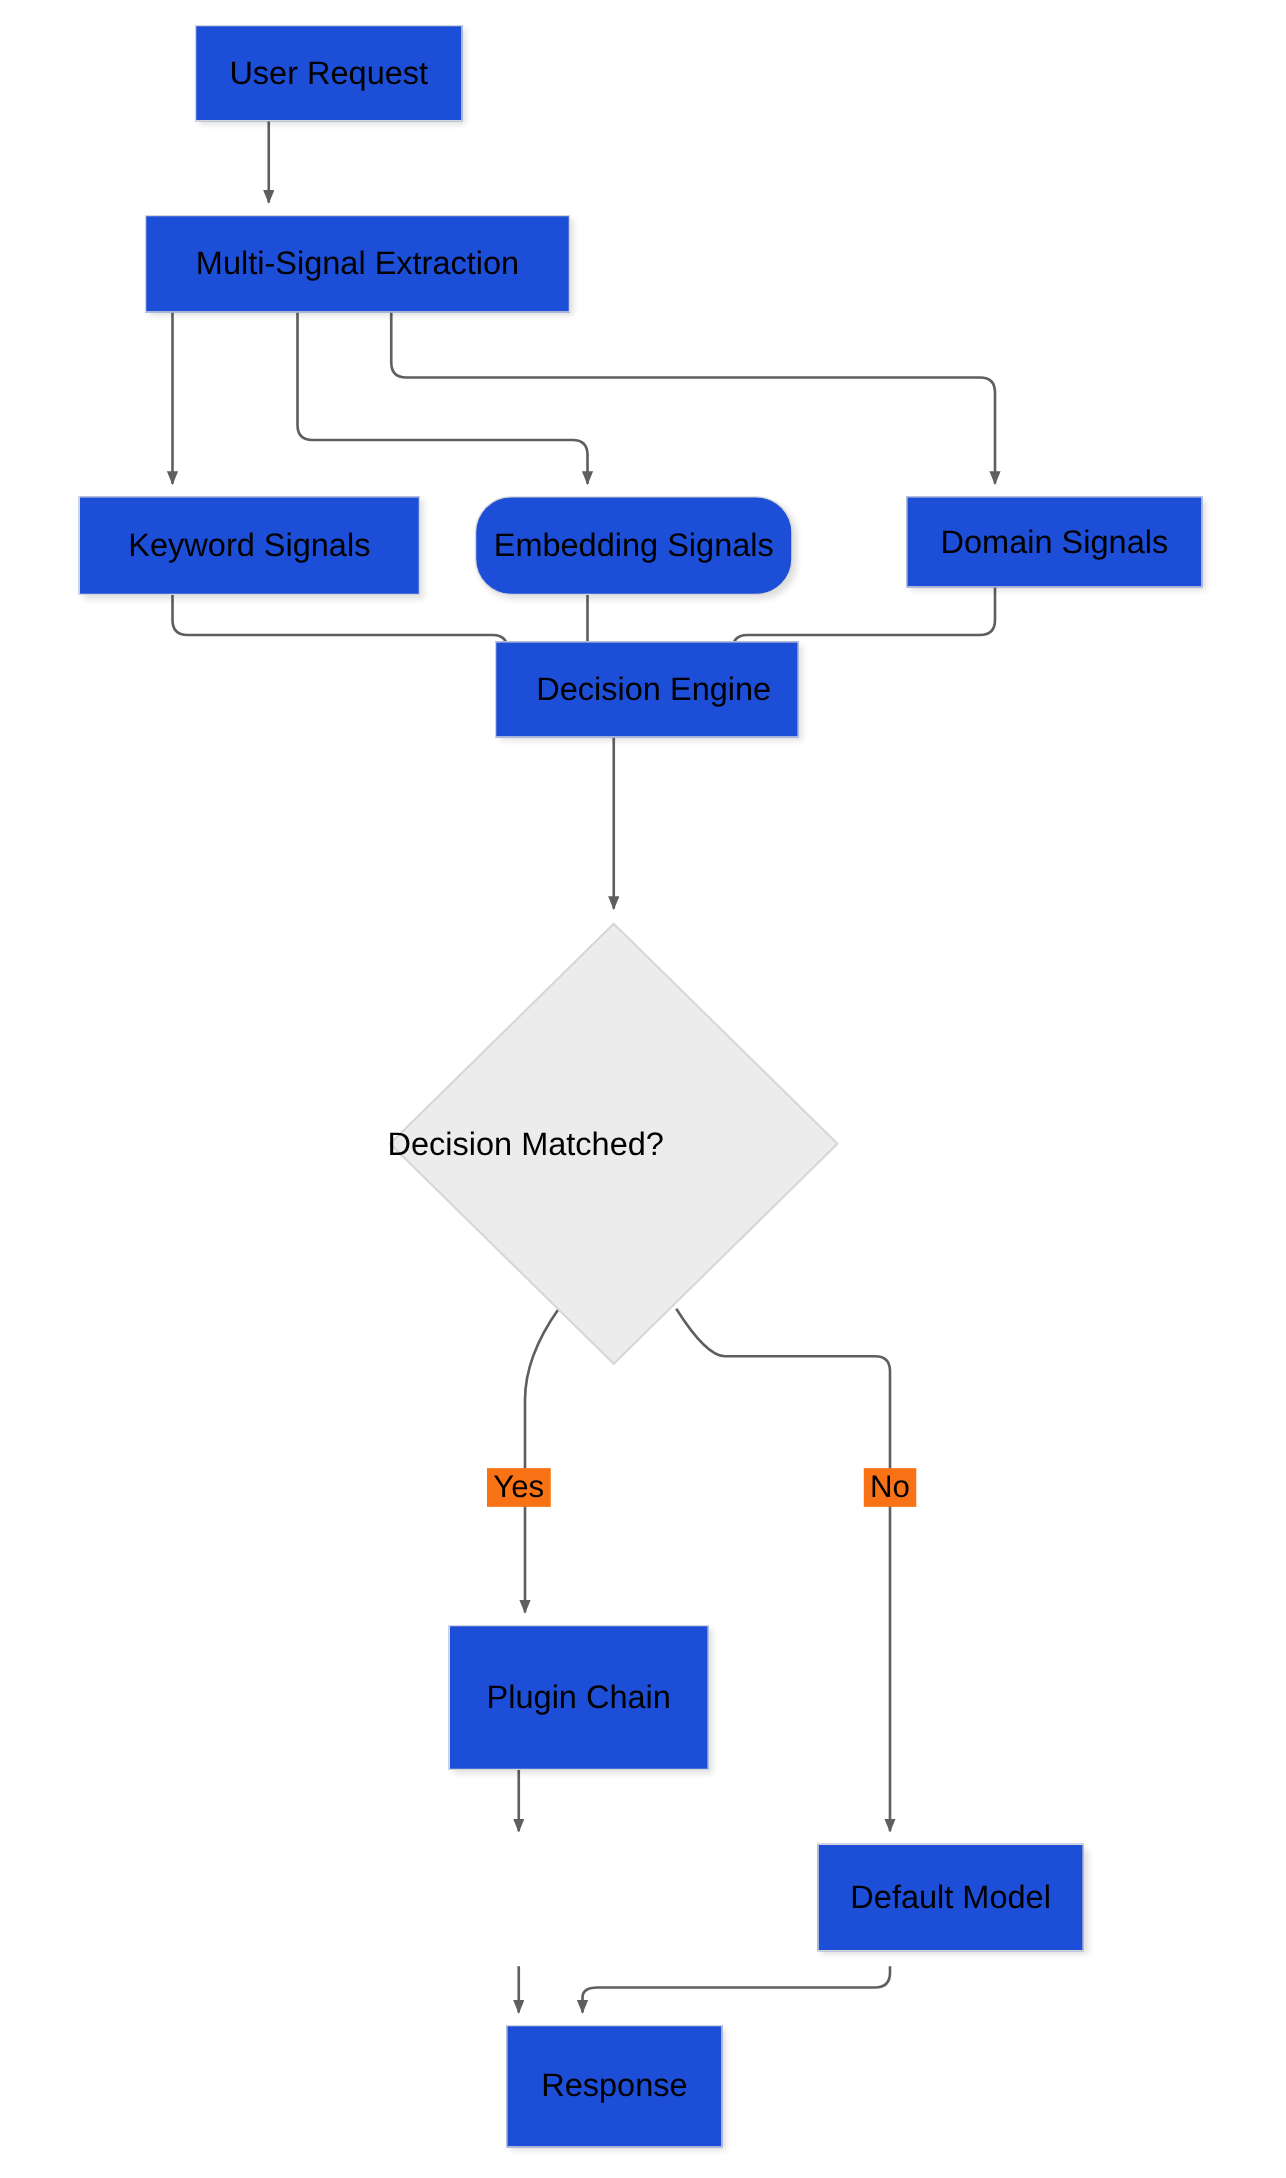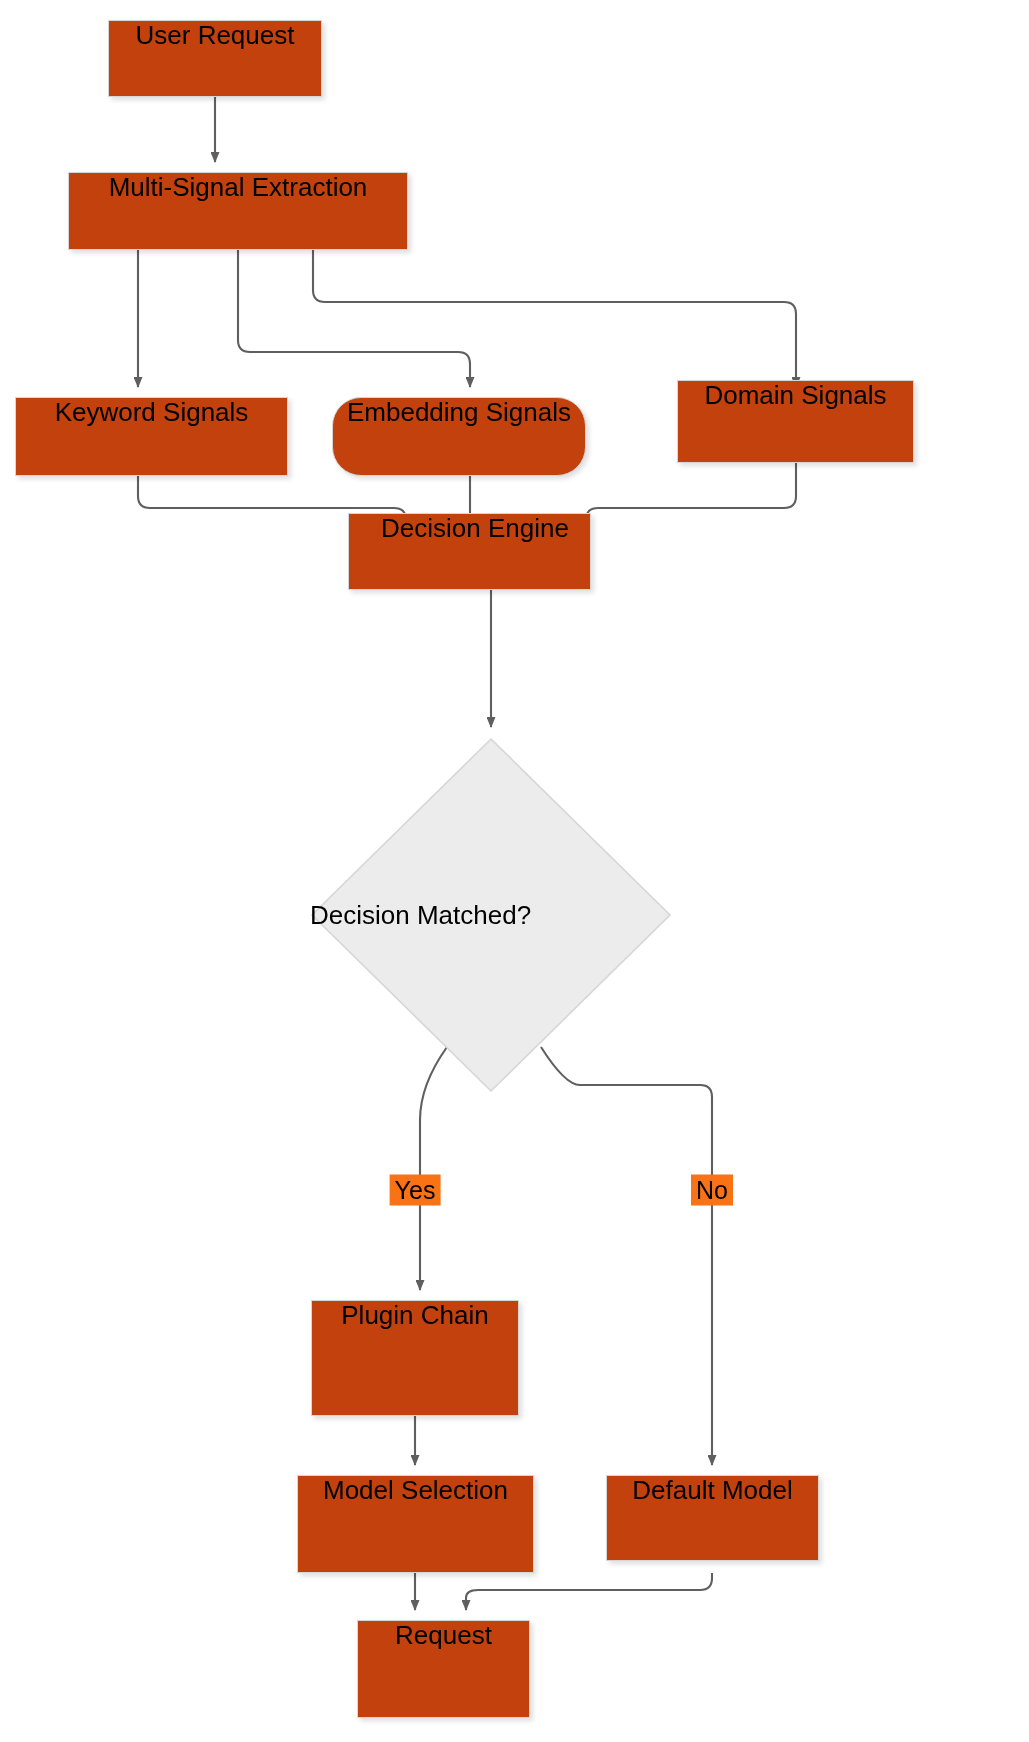--- a/index.html
+++ b/index.html
@@ -20,31 +20,32 @@
   #flow-svg {
     position: absolute;
     left: 0;
     top: 0;
     width: 1029px;
     height: 1742px;
   }
   .node {
     position: absolute;
     box-sizing: border-box;
-    background: #c2410c;
+    background: #1d4ed8;
     border: 1px solid #d6d6d6;
     box-shadow: 3px 3px 5px rgba(0,0,0,0.13);
     display: flex;
-    align-items: flex-start;
+    align-items: center;
     justify-content: center;
     color: #000000;
     font-size: 26px;
     line-height: 1.15;
     white-space: nowrap;
     z-index: 3;
+    margin-left: 48px;
   }
   .node-label {
     display: block;
     pointer-events: none;
   }
   .decision-wrap {
     position: absolute;
     z-index: 3;
     display: flex;
     align-items: center;
@@ -125,48 +126,45 @@
   </div>
 
   <div class="node" style="left:15px; top:397px; width:273px; height:79px;">
     <span class="node-label">Keyword Signals</span>
   </div>
 
   <div class="node" style="left:332px; top:397px; width:254px; height:79px;border-radius:29px;">
     <span class="node-label">Embedding Signals</span>
   </div>
 
-  <div class="node" style="left:677px; top:380px; width:237px; height:83px;">
+  <div class="node" style="left:677px; top:397px; width:237px; height:73px;">
     <span class="node-label">Domain Signals</span>
   </div>
 
   <div class="node" style="left:348px; top:513px; width:243px; height:77px;padding-left:11px;">
     <span class="node-label">Decision Engine</span>
   </div>
 
   <div class="decision-wrap" style="left:310px; top:737px; width:362px; height:356px;">
     <svg class="decision-shape" viewBox="0 0 362 356" preserveAspectRatio="none" xmlns="http://www.w3.org/2000/svg">
       <polygon points="181,2 360,178 181,354 2,178" fill="#ececec" stroke="#d6d6d6" stroke-width="1.6"></polygon>
     </svg>
     <span class="decision-label">Decision Matched?</span>
   </div>
 
   <div class="node" style="left:311px; top:1300px; width:208px; height:116px;">
     <span class="node-label">Plugin Chain</span>
   </div>
 
-  <div class="node" style="left:297px; top:1475px; width:237px; height:98px;">
-    <span class="node-label">Model Selection</span>
-  </div>
 
   <div class="node" style="left:606px; top:1475px; width:213px; height:86px;">
     <span class="node-label">Default Model</span>
   </div>
 
   <div class="node" style="left:357px; top:1620px; width:173px; height:98px;">
-    <span class="node-label">Request</span>
+    <span class="node-label">Response</span>
   </div>
 
   <div class="edge-label" style="left:415px; top:1190px;">Yes</div>
 
   <div class="edge-label" style="left:712px; top:1190px;">No</div>
 
 </div>
 
 </body></html>

